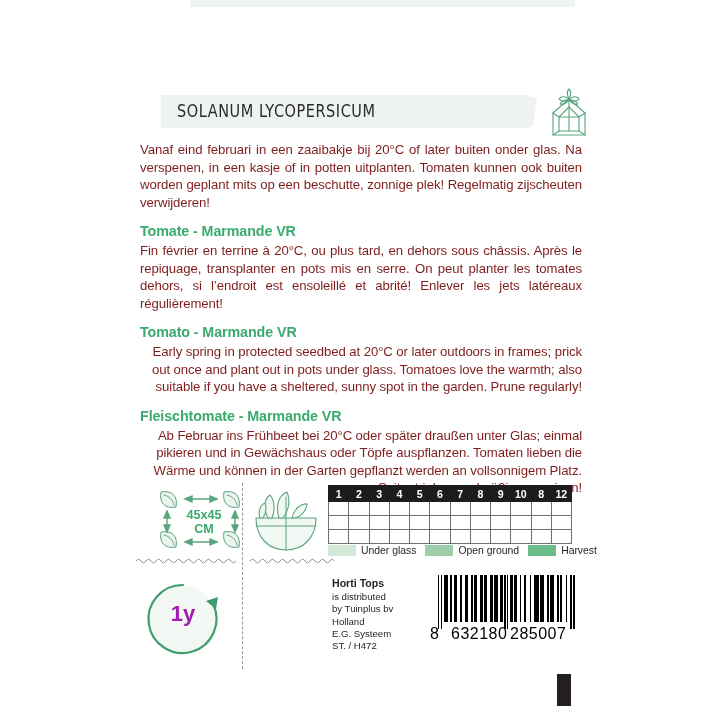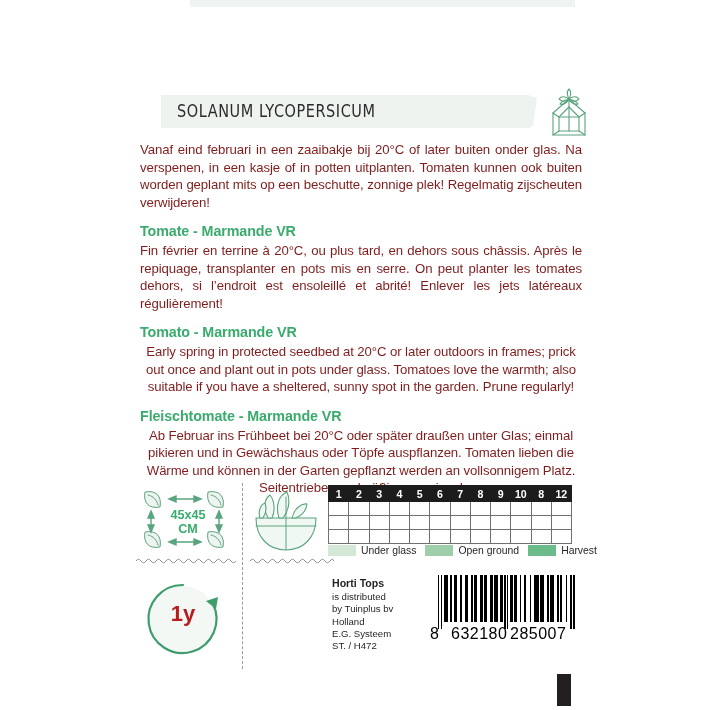--- a/index.html
+++ b/index.html
@@ -87,35 +87,35 @@
     line-height: 1.25;
   }
   .lang-body {
     font-size: 13.2px;
     line-height: 1.33;
     color: #7f1d1d;
     text-align: justify;
     margin: 0;
     letter-spacing: -0.1px;
   }
-  #block-en .lang-body, #block-de .lang-body { text-align: center; }
+  #block-en .lang-body, #block-de .lang-body { text-align: right; }
 
   
   .info-panel {
     position: absolute;
     left: 136px;
     top: 483px;
     width: 446px;
     height: 190px;
   }
 
   
   .cell-spacing {
     position: absolute;
-    left: 0;
+    left: 16px;
     top: 3px;
     width: 100px;
     height: 72px;
   }
   .spacing-text {
     position: absolute;
     left: 26px;
     top: 22px;
     width: 52px;
     text-align: center;
@@ -161,21 +161,21 @@
     height: 90px;
   }
   .year-label {
     position: absolute;
     left: 0;
     top: 26px;
     width: 82px;
     text-align: center;
     font-size: 22px;
     font-weight: bold;
-    color: #b91c1c;
+    color: #a21caf;
   }
 
   
   .calendar {
     position: absolute;
     left: 192px;
     top: 2px;
     width: 248px;
   }
   table.cal {

